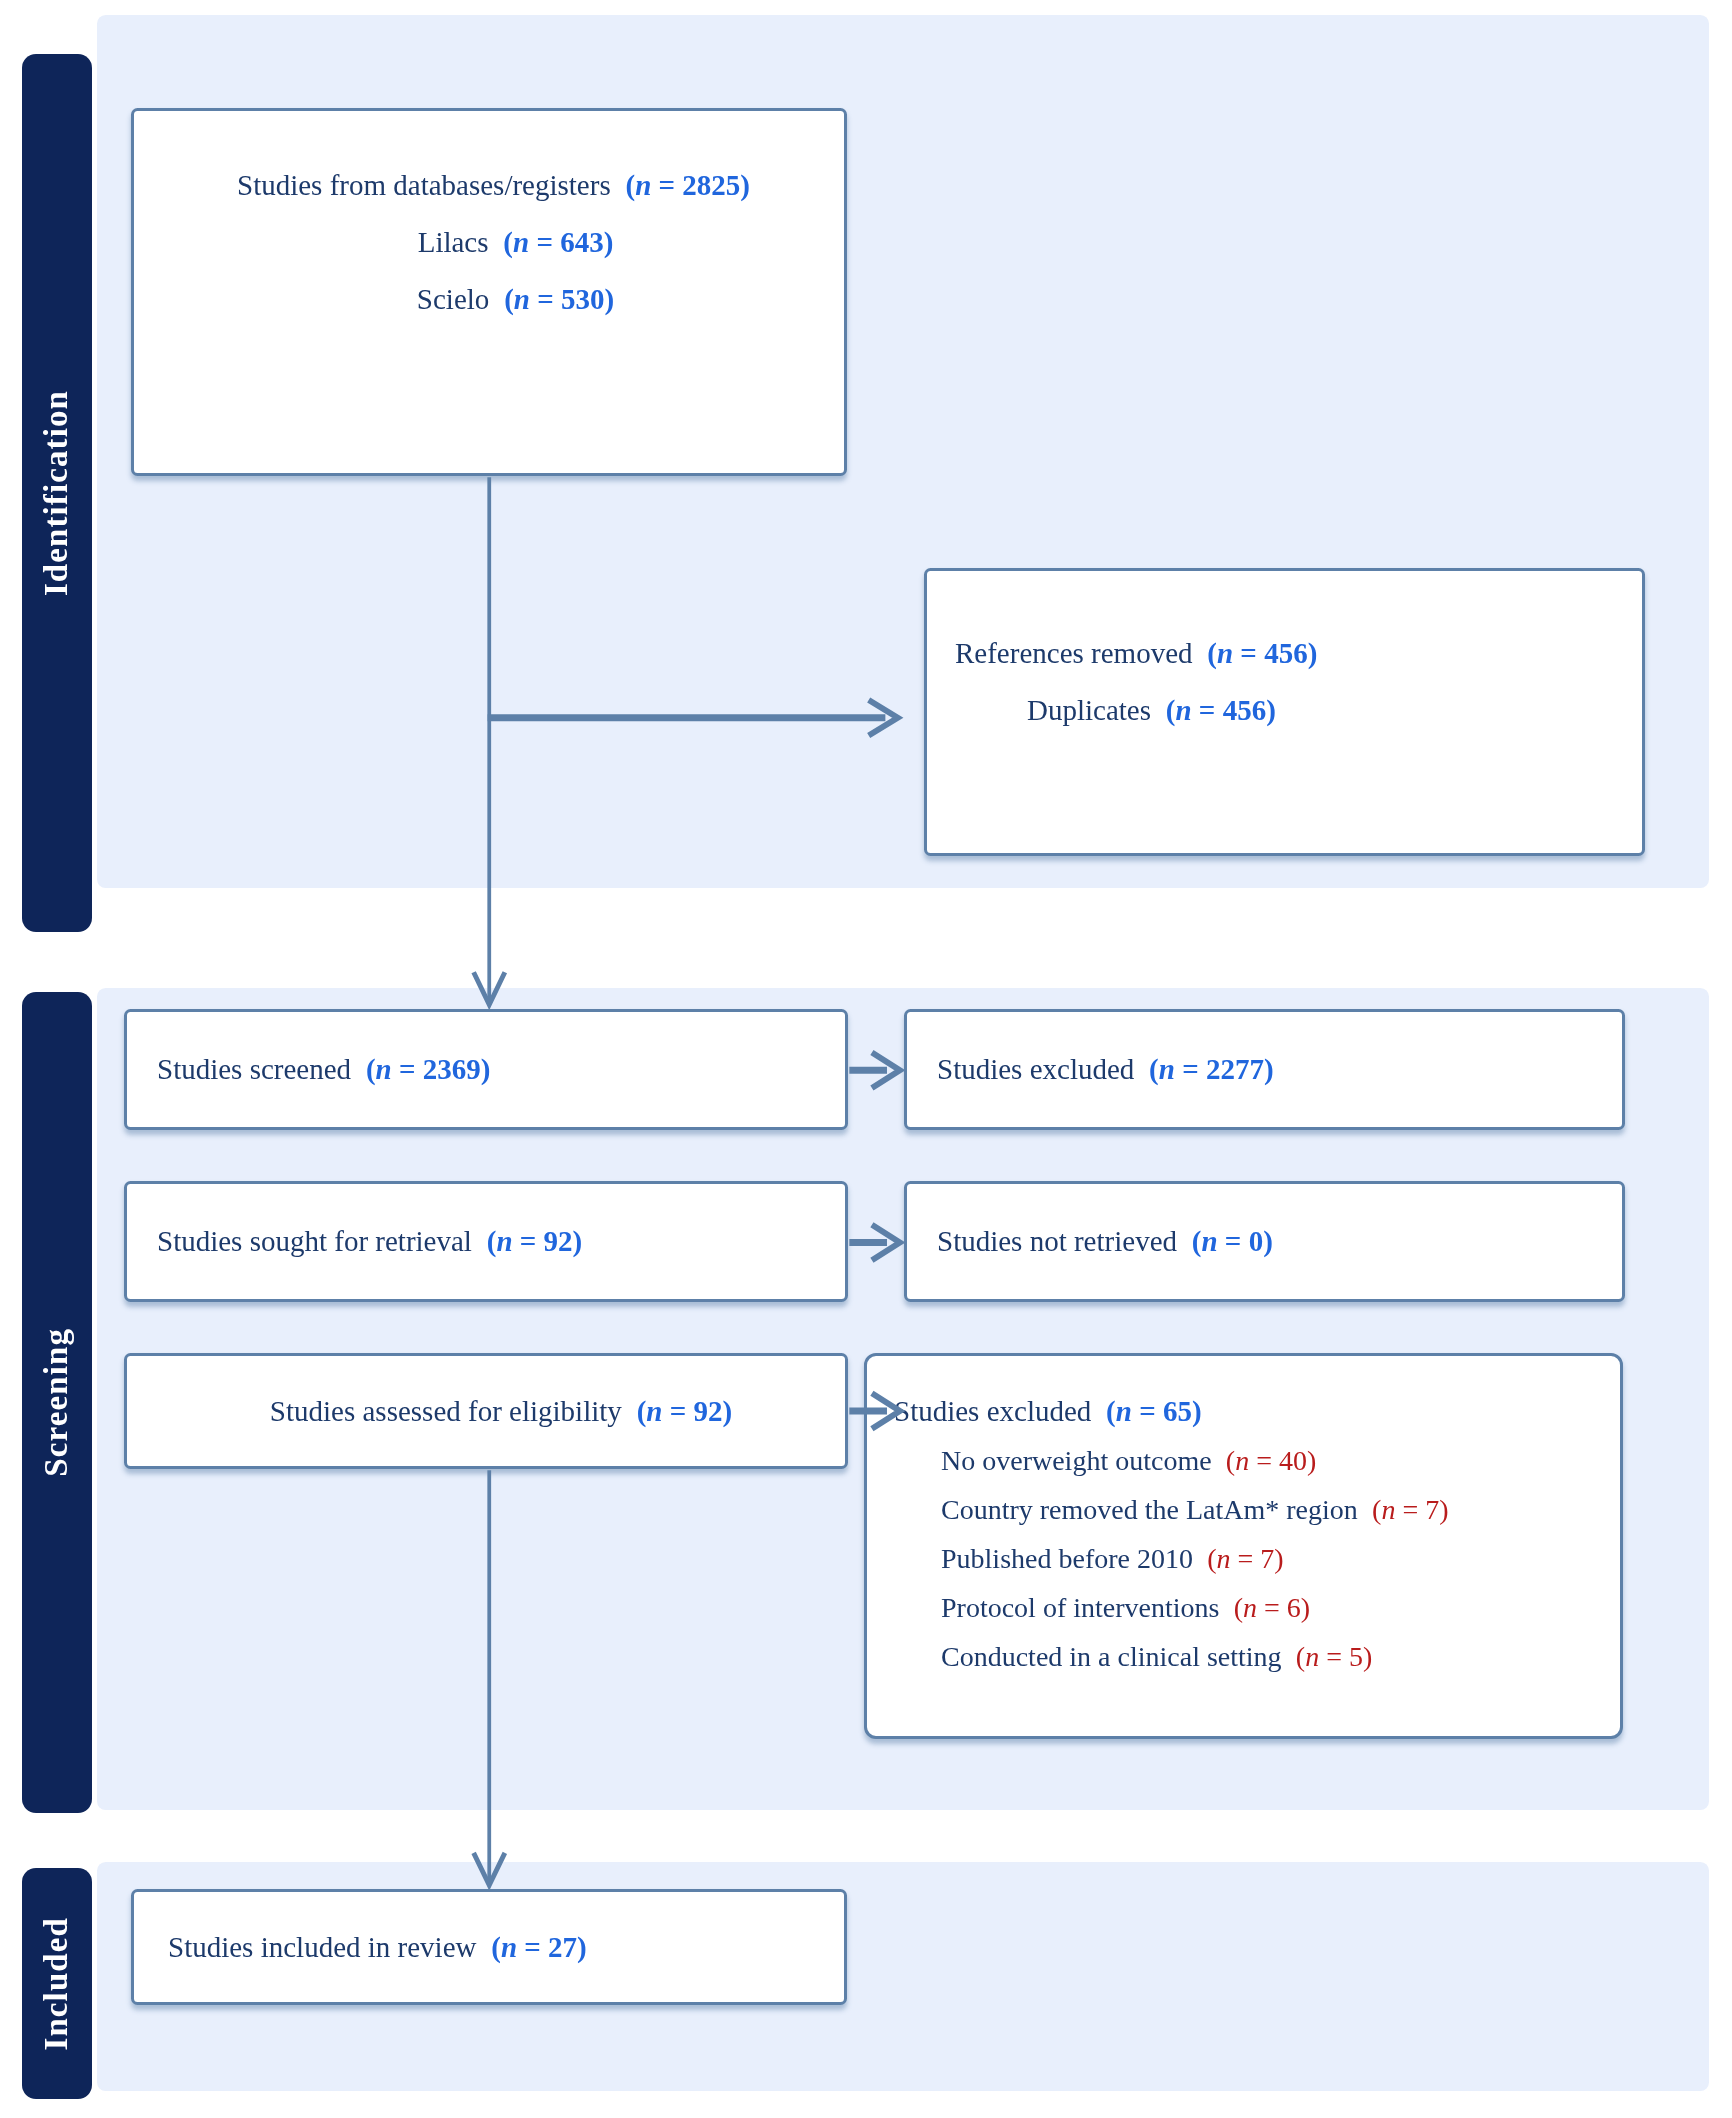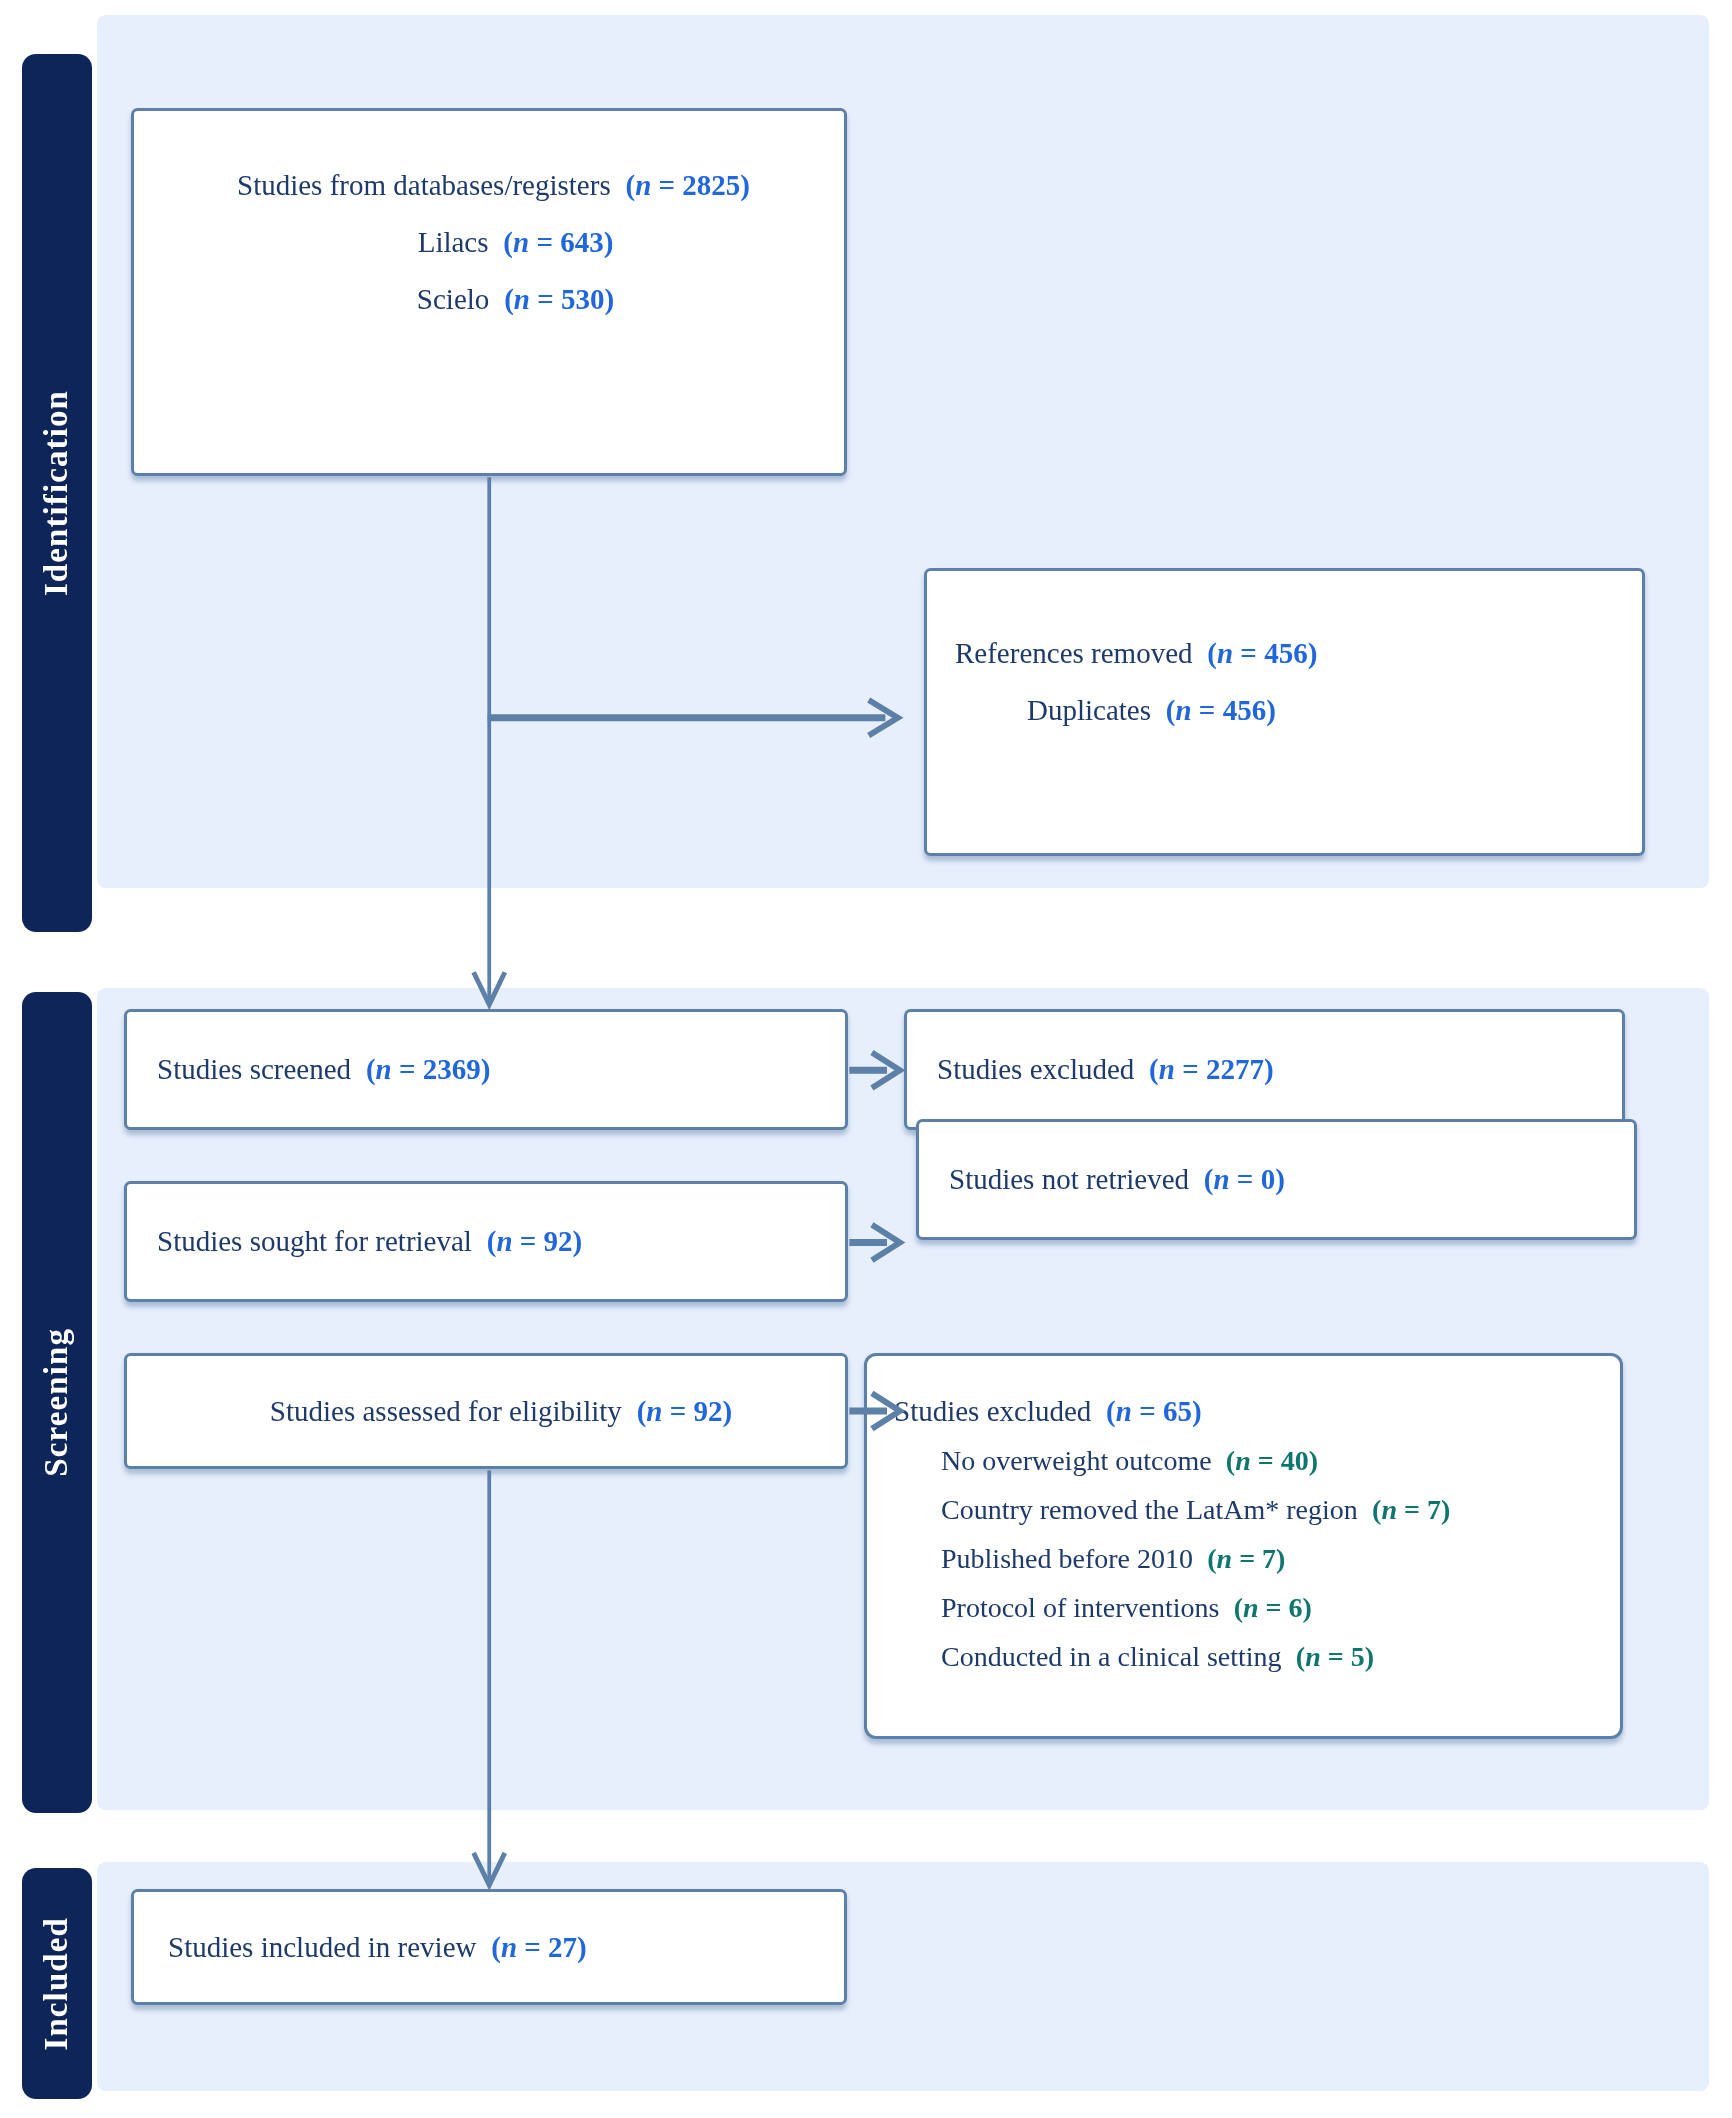--- a/index.html
+++ b/index.html
@@ -62,39 +62,39 @@
     font-size: 29px;
     color: #1d3a6b;
   }
   #box-databases            { left: 131px;  top: 108px;  width: 716px; height: 368px;
                               justify-content: flex-start; padding: 46px 16px 0 25px; align-items: center; }
   #box-references           { left: 924px; top: 568px; width: 721px; height: 288px;
                               justify-content: flex-start; padding: 54px 16px 0 28px; }
   #box-screened             { left: 124px;  top: 1009px; width: 724px; height: 121px; padding-left: 30px; }
   #box-excluded-screening   { left: 904px; top: 1009px; width: 721px; height: 121px; padding-left: 30px; }
   #box-sought               { left: 124px;  top: 1181px; width: 724px; height: 121px; padding-left: 30px; }
-  #box-not-retrieved        { left: 904px; top: 1119px; width: 721px; height: 121px; padding-left: 30px; margin-left: 12px; }
+  #box-not-retrieved        { left: 904px; top: 1181px; width: 721px; height: 121px; padding-left: 30px; }
   #box-assessed             { left: 124px;  top: 1353px; width: 724px; height: 116px; padding-left: 30px; align-items: center; }
   #box-excluded-eligibility { left: 864px; top: 1353px; width: 759px; height: 386px; border-radius: 12px;
                               justify-content: flex-start; padding: 31px 16px 0 27px; }
   #box-included             { left: 131px;  top: 1889px; width: 716px; height: 116px; padding-left: 34px; }
 
   .line { display: block; white-space: nowrap; line-height: 57px; }
   #box-excluded-eligibility .line { line-height: 49px; }
   .reason-line { font-size: 28px; }
 
   .ind-1   { margin-left: 22.6px; }
   .ind-2   { margin-left: 44px; }
   .ind-dup { margin-left: 72px; }
   .ind-r   { margin-left: 47px; }
 
   .t { color: #1d3a6b; }
   .c { margin-left: 0.26em; font-weight: bold; }
   .c.blue { color: #2066dd; }
-  .c.navy { color: #0f766e; font-weight: bold; }
+  .c.navy { color: #b91c1c; font-weight: normal; }
 
   
   #arrow-layer {
     position: absolute;
     left: 0; top: 0;
     width: 1732px;
     height: 2119px;
     pointer-events: none;
   }
   .flow-stroke  { stroke: #5d80a8; fill: none; }

